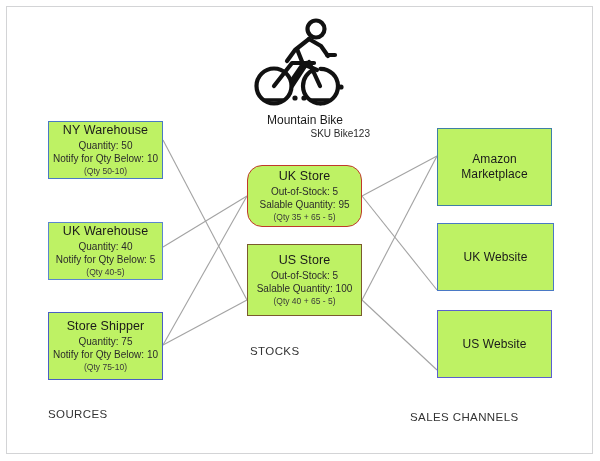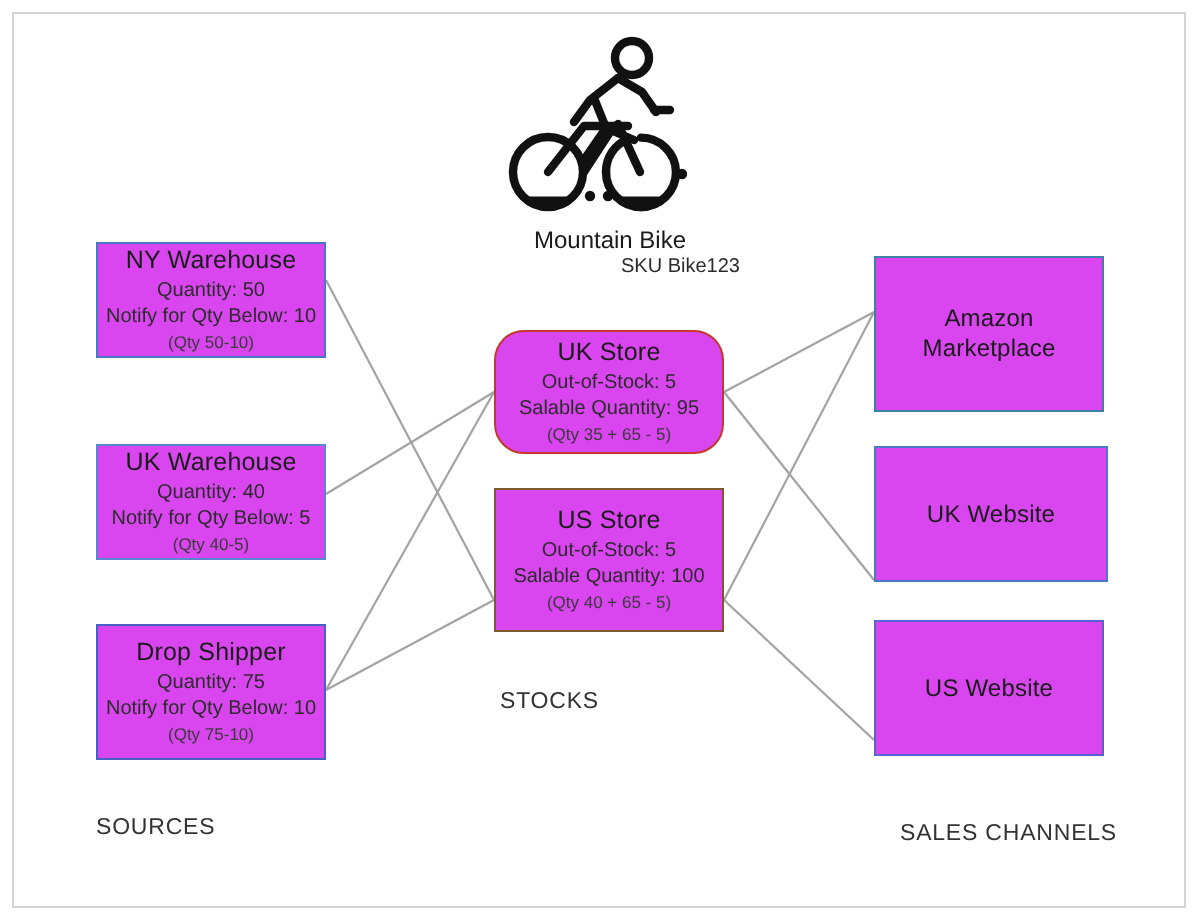--- a/index.html
+++ b/index.html
@@ -30,21 +30,21 @@
     position: absolute;
     left: 0;
     top: 0;
     width: 600px;
     height: 461px;
     pointer-events: none;
   }
   .node {
     position: absolute;
     box-sizing: border-box;
-    background: #d946ef;
+    background: #bef264;
     display: flex;
     flex-direction: column;
     align-items: center;
     justify-content: center;
     text-align: center;
   }
   .node .title {
     font-size: 12.5px;
     color: #1a1a1a;
     letter-spacing: 0.1px;
@@ -185,21 +185,21 @@
   </div>
 
   <div class="node box-blue-soft" style="left:48px; top:222px; width:115px; height:58px;">
     <div class="title">UK Warehouse</div>
     <div class="line">Quantity: 40</div>
     <div class="line">Notify for Qty Below: 5</div>
     <div class="formula">(Qty 40-5)</div>
   </div>
 
   <div class="node box-blue" style="left:48px; top:312px; width:115px; height:68px; border-color:#4a5fc4;">
-    <div class="title">Drop Shipper</div>
+    <div class="title">Store Shipper</div>
     <div class="line">Quantity: 75</div>
     <div class="line">Notify for Qty Below: 10</div>
     <div class="formula">(Qty 75-10)</div>
   </div>
 
   <div class="node box-red" style="left:247px; top:165px; width:115px; height:62px;border-radius:15px;">
     <div class="title">UK Store</div>
     <div class="line">Out-of-Stock: 5</div>
     <div class="line">Salable Quantity: 95</div>
     <div class="formula">(Qty 35 + 65 - 5)</div>
@@ -222,15 +222,15 @@
   </div>
 
   <div class="node chn" style="left:437px; top:310px; width:115px; height:68px; border:1.4px solid #5b5fd0;">
     <div class="title">US Website</div>
   </div>
 
   <div class="section-label" style="left:250px; top:345px; width:110px;">STOCKS</div>
 
   <div class="section-label" style="left:48px; top:408px; width:115px;">SOURCES</div>
 
-  <div class="section-label" style="left:450px; top:411px; width:130px;">SALES CHANNELS</div>
+  <div class="section-label" style="left:410px; top:411px; width:130px;">SALES CHANNELS</div>
 
 </div>
 
 </body></html>

